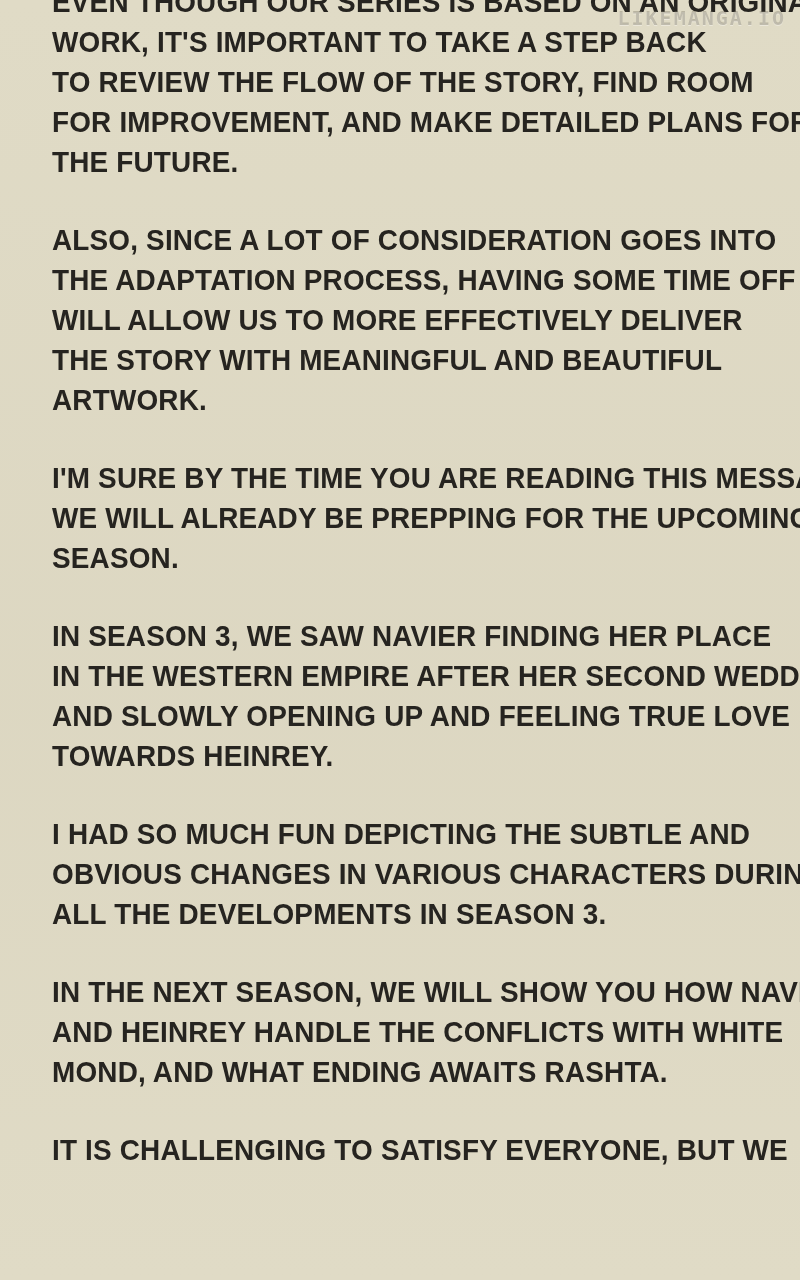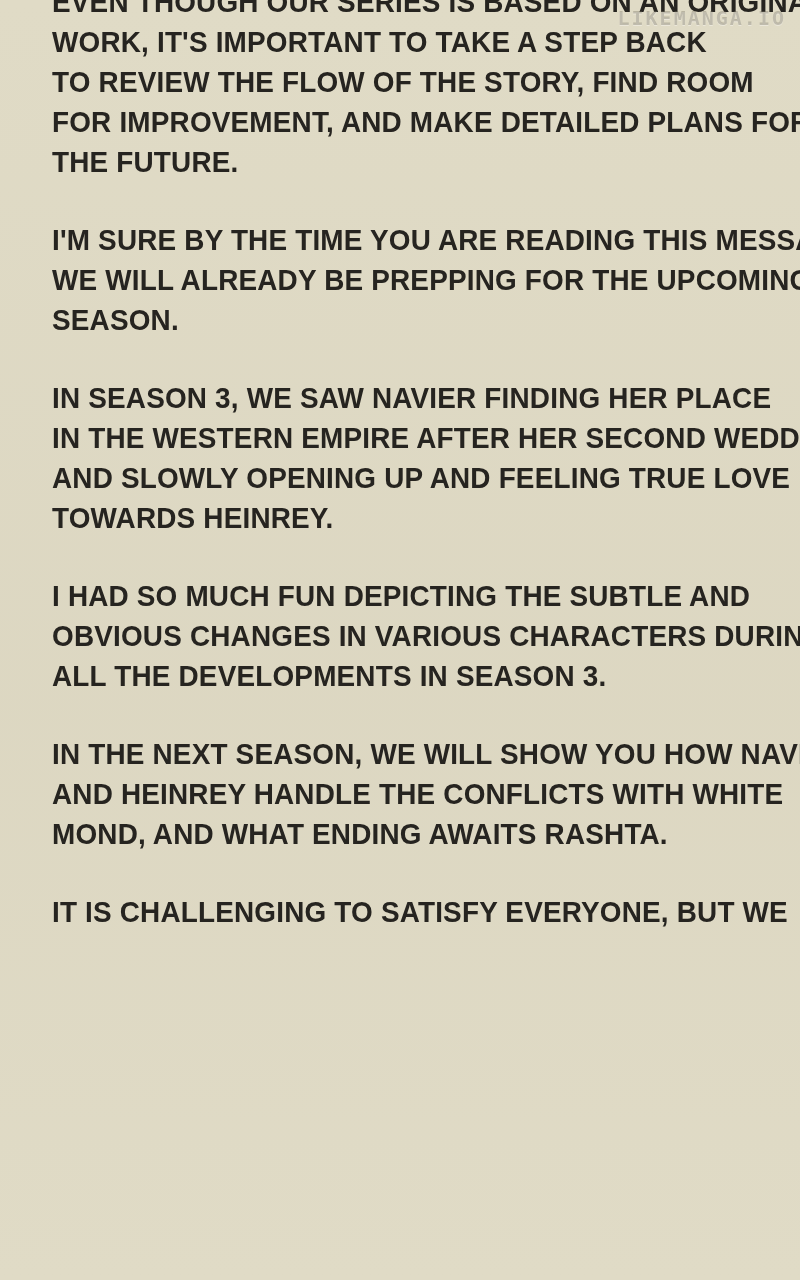--- a/index.html
+++ b/index.html
@@ -74,20 +74,27 @@
 
   <div id="text-body">
       <div class="para">
         <div class="line">EVEN THOUGH OUR SERIES IS BASED ON AN ORIGINAL</div>
         <div class="line">WORK, IT'S IMPORTANT TO TAKE A STEP BACK</div>
         <div class="line">TO REVIEW THE FLOW OF THE STORY, FIND ROOM</div>
         <div class="line">FOR IMPROVEMENT, AND MAKE DETAILED PLANS FOR</div>
         <div class="line">THE FUTURE.</div>
       </div>
       <div class="para">
+        <div class="line">ALSO, SINCE A LOT OF CONSIDERATION GOES INTO</div>
+        <div class="line">THE ADAPTATION PROCESS, HAVING SOME TIME OFF</div>
+        <div class="line">WILL ALLOW US TO MORE EFFECTIVELY DELIVER</div>
+        <div class="line">THE STORY WITH MEANINGFUL AND BEAUTIFUL</div>
+        <div class="line">ARTWORK.</div>
+      </div>
+      <div class="para">
         <div class="line">I'M SURE BY THE TIME YOU ARE READING THIS MESSAGE,</div>
         <div class="line">WE WILL ALREADY BE PREPPING FOR THE UPCOMING</div>
         <div class="line">SEASON.</div>
       </div>
       <div class="para">
         <div class="line">IN SEASON 3, WE SAW NAVIER FINDING HER PLACE</div>
         <div class="line">IN THE WESTERN EMPIRE AFTER HER SECOND WEDDING,</div>
         <div class="line">AND SLOWLY OPENING UP AND FEELING TRUE LOVE</div>
         <div class="line">TOWARDS HEINREY.</div>
       </div>

